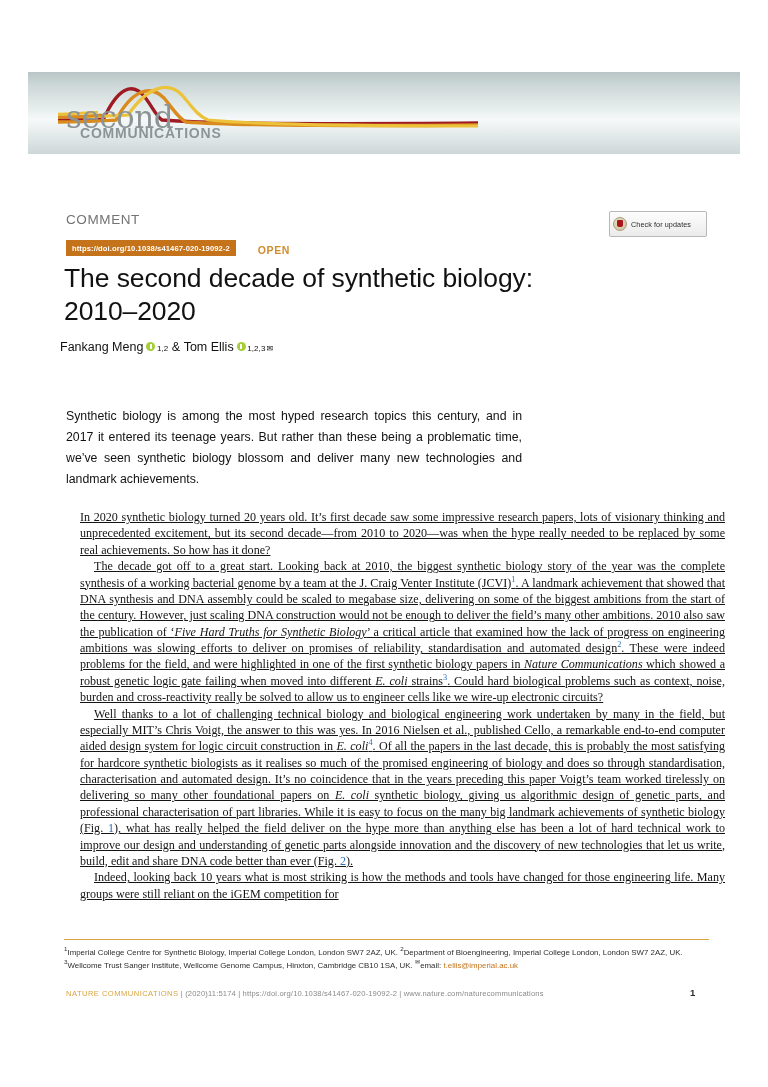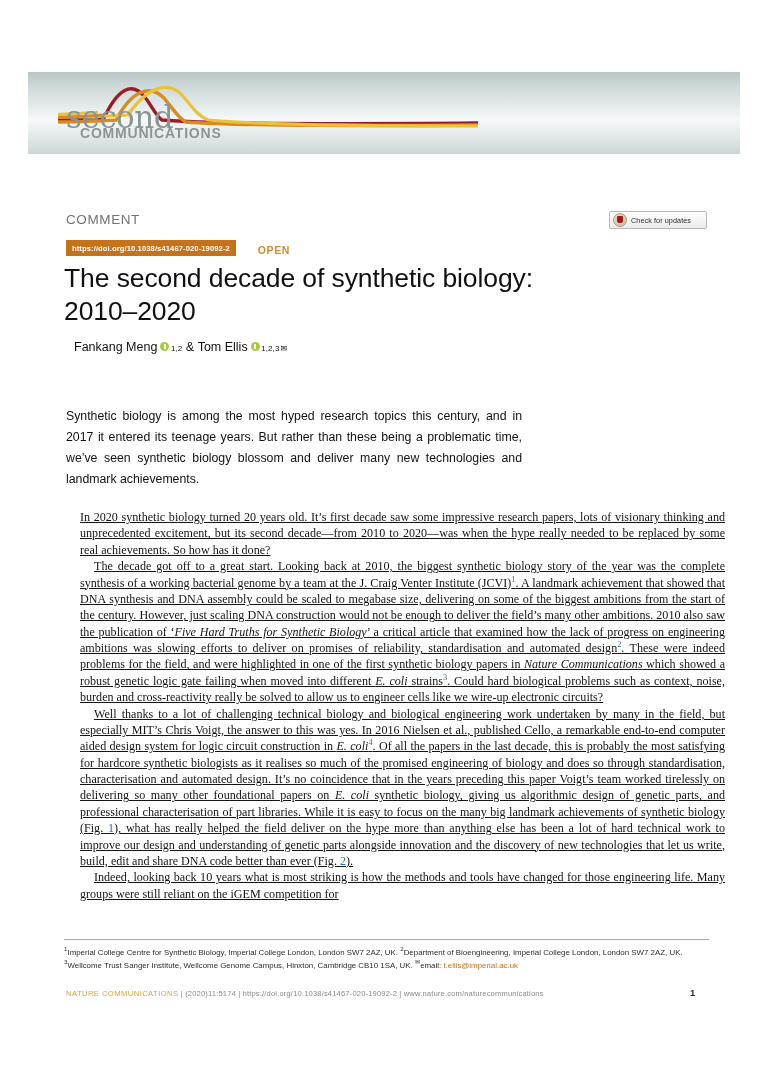--- a/index.html
+++ b/index.html
@@ -65,21 +65,21 @@
     position: absolute;
     left: 609px;
     top: 211px;
     width: 98px;
     height: 18px;
     border: 1px solid #b8b8b8;
     border-radius: 2px;
     background: linear-gradient(180deg, #fdfdfd 0%, #ebebeb 100%);
     display: flex;
     align-items: center;
-    padding: 4px 3px;
+    padding: 12px 3px;
     box-sizing: border-box;
   }
   .cu-badge {
     width: 12px;
     height: 12px;
     border-radius: 50%;
     background: radial-gradient(circle at 40% 35%, #e8e0c8 0%, #d9cfb0 55%, #bfb493 100%);
     border: 1px solid #a89d7c;
     display: inline-block;
     position: relative;
@@ -140,21 +140,21 @@
     width: 480px;
     font-size: 26.5px;
     line-height: 1.25;
     color: #111111;
     letter-spacing: -0.1px;
     font-weight: normal;
     margin: 0;
   }
   .authors {
     position: absolute;
-    left: 74px;
+    left: 60px;
     top: 340px;
     font-size: 12.5px;
     color: #111111;
     display: flex;
     align-items: baseline;
     white-space: nowrap;
   }
   .orcid {
     display: inline-block;
     width: 9px;

